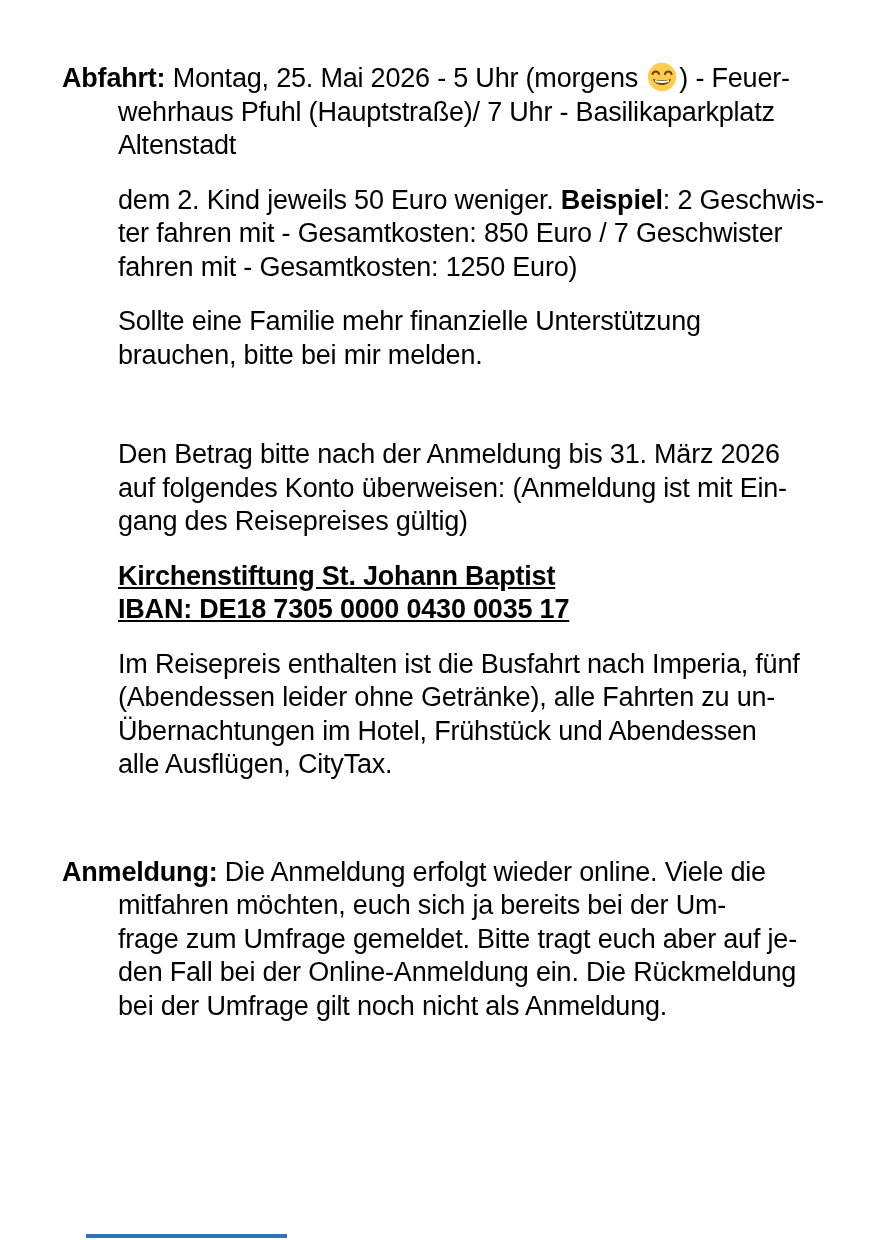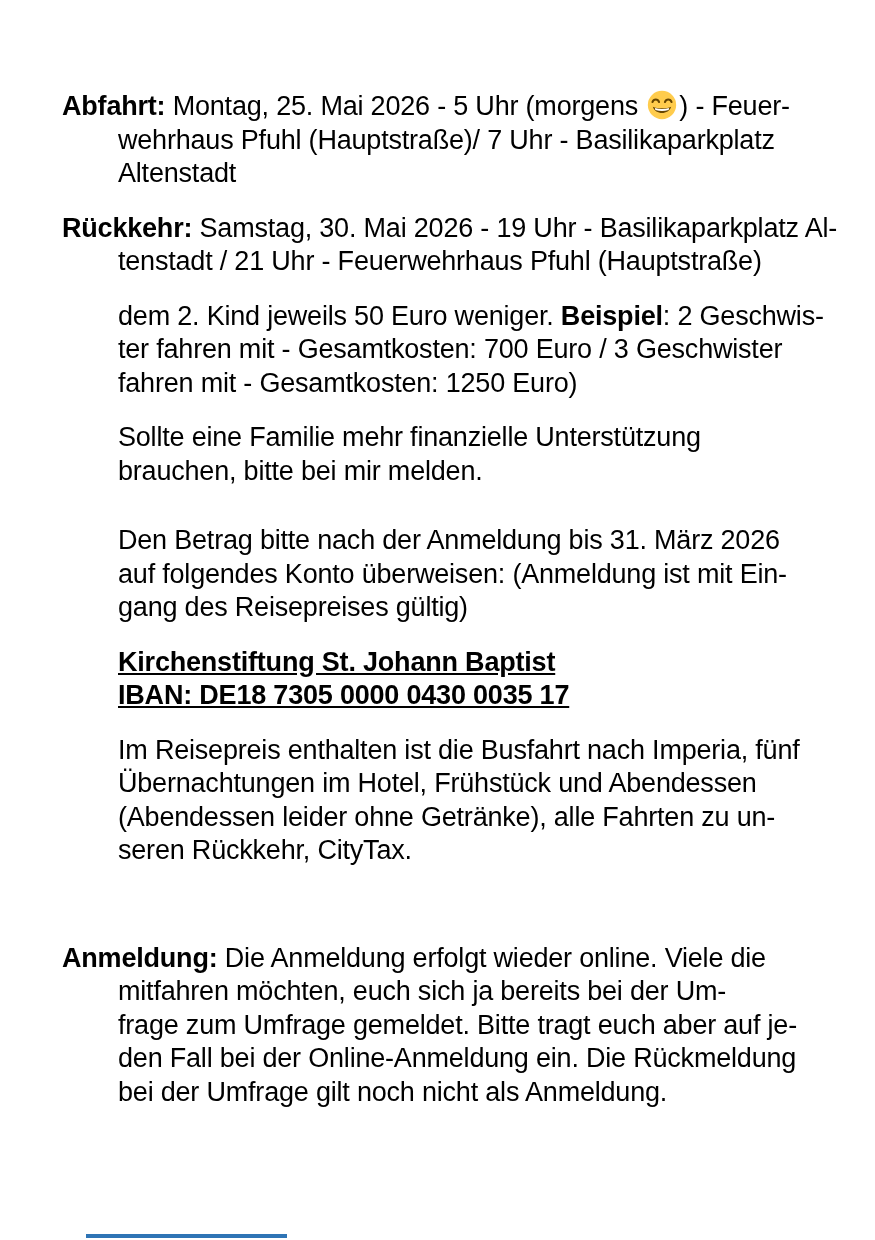--- a/index.html
+++ b/index.html
@@ -12,21 +12,21 @@
     height: 1240px;
     position: relative;
     overflow: hidden;
     font-family: "Liberation Sans", "DejaVu Sans", sans-serif;
     color: #000000;
     -webkit-font-smoothing: antialiased;
   }
   main.page {
     position: absolute;
     inset: 0;
-    padding-top: 90px;
+    padding-top: 62px;
     box-sizing: border-box;
   }
   .para {
     margin: 0 0 21px 118px;
     font-size: 27px;
     line-height: 33.5px;
     letter-spacing: -0.2px;
   }
   .para .line {
     white-space: nowrap;
@@ -36,21 +36,21 @@
     margin-left: -56px;
   }
   .para strong, .para .b {
     font-weight: bold;
   }
   .para.all-bold {
     font-weight: bold;
     text-decoration: underline;
   }
   
-  .gap-large  { margin-top: 36px; }
+  .gap-large  { margin-top: 66px; }
   .gap-xlarge { margin-top: 74px; }
   .emoji {
     display: inline-block;
     width: 30px;
     height: 30px;
     vertical-align: -5px;
     margin: 0 2px;
   }
   .emoji svg { display: block; width: 100%; height: 100%; }
   .footer-rule {
@@ -70,46 +70,42 @@
             <circle cx="18" cy="18" r="17" fill="#FFCC4D"></circle>
             <path d="M6.5 14.5 C8 10.5 13 10.5 14.5 14.5" fill="none" stroke="#664500" stroke-width="2.4" stroke-linecap="round"></path>
             <path d="M21.5 14.5 C23 10.5 28 10.5 29.5 14.5" fill="none" stroke="#664500" stroke-width="2.4" stroke-linecap="round"></path>
             <path d="M7 20 C10 30 26 30 29 20 C24 22.5 12 22.5 7 20 Z" fill="#664500"></path>
             <path d="M9.5 21.6 C14.5 23.2 21.5 23.2 26.5 21.6 L26 24 C20 25.6 16 25.6 10 24 Z" fill="#ffffff"></path>
           </svg></span><span>) - Feuer-</span></div>
       <div class="line"><span>wehrhaus Pfuhl (Hauptstraße)/ 7 Uhr - Basilikaparkplatz</span></div>
       <div class="line"><span>Altenstadt</span></div>
     </div>
     <div class="para has-label">
-      <div class="line first"><strong>Rückkehr:</strong><span> Samstag, 30. Mai 2026 - 19 Uhr - Basilikaparkplatz Al-</span></div>
-      <div class="line"><span>tenstadt / 21 Uhr - Feuerwehrhaus Pfuhl (Hauptstraße)</span></div>
-    </div>
-    <div class="para has-label">
       <div class="line"><span>dem 2. Kind jeweils 50 Euro weniger. </span><strong>Beispiel</strong><span>: 2 Geschwis-</span></div>
-      <div class="line"><span>ter fahren mit - Gesamtkosten: 700 Euro / 3 Geschwister</span></div>
+      <div class="line"><span>ter fahren mit - Gesamtkosten: 850 Euro / 7 Geschwister</span></div>
       <div class="line"><span>fahren mit - Gesamtkosten: 1250 Euro)</span></div>
     </div>
     <div class="para">
       <div class="line first"><span>Sollte eine Familie mehr finanzielle Unterstützung</span></div>
       <div class="line"><span>brauchen, bitte bei mir melden.</span></div>
     </div>
     <div class="para gap-large">
       <div class="line first"><span>Den Betrag bitte nach der Anmeldung bis 31. März 2026</span></div>
       <div class="line"><span>auf folgendes Konto überweisen: (Anmeldung ist mit Ein-</span></div>
       <div class="line"><span>gang des Reisepreises gültig)</span></div>
     </div>
     <div class="para all-bold">
       <div class="line first"><span>Kirchenstiftung St. Johann Baptist</span></div>
       <div class="line"><span>IBAN: DE18 7305 0000 0430 0035 17</span></div>
     </div>
     <div class="para">
       <div class="line first"><span>Im Reisepreis enthalten ist die Busfahrt nach Imperia, fünf</span></div>
+      <div class="line"><span>(Abendessen leider ohne Getränke), alle Fahrten zu un-</span></div>
       <div class="line"><span>Übernachtungen im Hotel, Frühstück und Abendessen</span></div>
-      <div class="line"><span>(Abendessen leider ohne Getränke), alle Fahrten zu un-</span></div>
-      <div class="line"><span>seren Rückkehr, CityTax.</span></div>
+      <div class="line"><span>alle Ausflügen, CityTax.</span></div>
     </div>
     <div class="para has-label gap-xlarge">
       <div class="line first"><strong>Anmeldung:</strong><span> Die Anmeldung erfolgt wieder online. Viele die</span></div>
       <div class="line"><span>mitfahren möchten, euch sich ja bereits bei der Um-</span></div>
       <div class="line"><span>frage zum Umfrage gemeldet. Bitte tragt euch aber auf je-</span></div>
       <div class="line"><span>den Fall bei der Online-Anmeldung ein. Die Rückmeldung</span></div>
       <div class="line"><span>bei der Umfrage gilt noch nicht als Anmeldung.</span></div>
     </div>
   </main>
 

